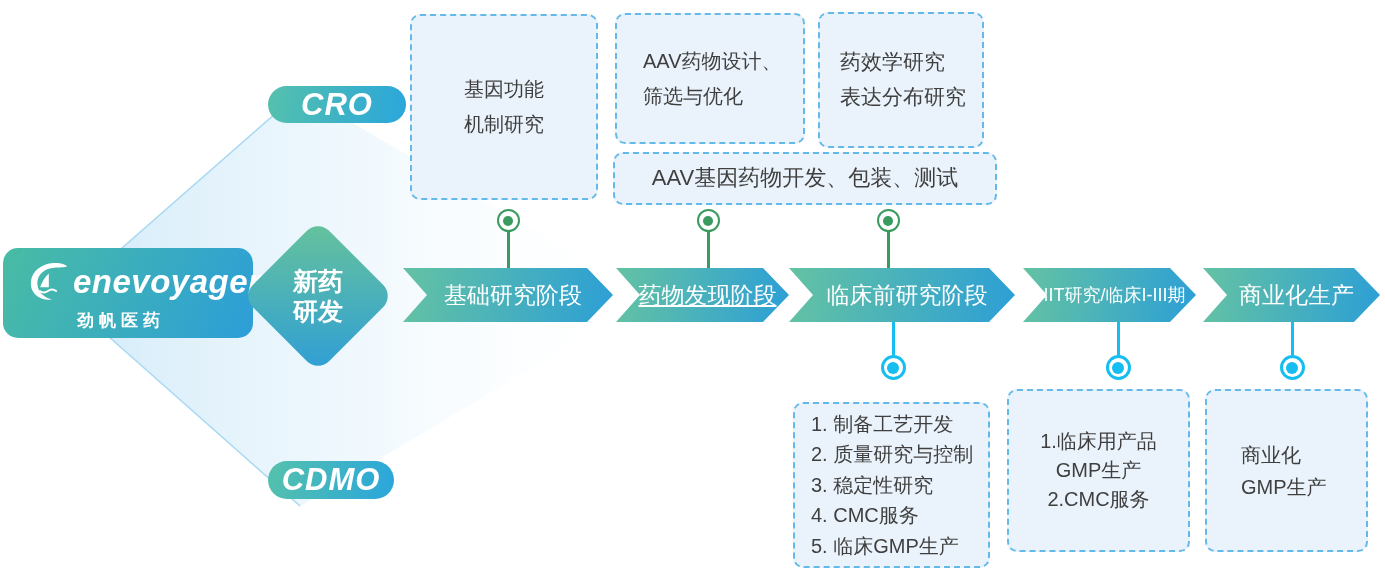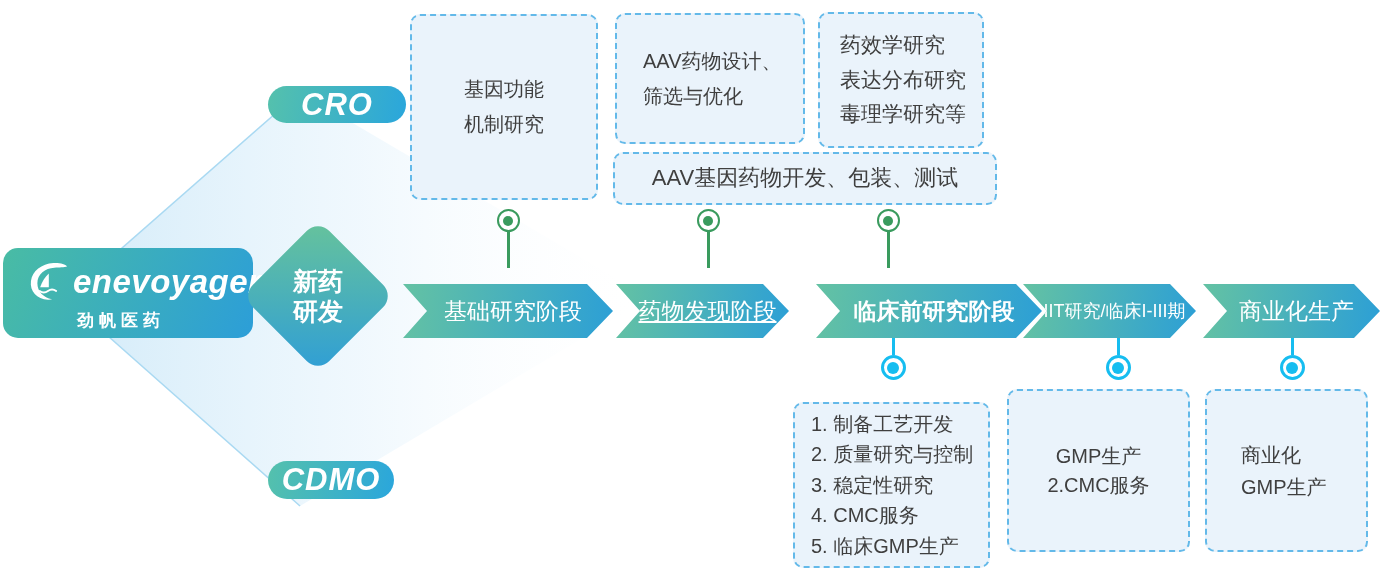--- a/index.html
+++ b/index.html
@@ -48,24 +48,24 @@
   .box-cdmo2{left:1007px;top:389px;width:183px;height:163px;align-items:center;text-align:center;}
   .box-cdmo2 .bl{line-height:1.45;}
   .box-cdmo3{left:1205px;top:389px;width:163px;height:163px;padding-left:34px;}
   .box-cdmo3 .bl{line-height:1.6;}
 
   
   .stage{position:absolute;top:268px;height:54px;z-index:2;
     background:linear-gradient(97deg,#64c2a3,#2c9fd6);color:#fff;font-size:23px;font-weight:500;
     display:flex;align-items:center;justify-content:center;
     clip-path:polygon(0 0,calc(100% - 26px) 0,100% 50%,calc(100% - 26px) 100%,0 100%,24px 50%);
-    padding-left:10px;margin-top:16px;}
+    padding-left:10px;}
   .s1{left:403px;width:210px;}
   .s2{left:616px;width:173px;text-decoration:underline;}
-  .s3{left:816px;width:226px;font-weight:bold;}
+  .s3{left:789px;width:226px;}
   .s4{left:1023px;width:173px;font-size:18px;}
   .s5{left:1203px;width:177px;}
 
   
   .conn{position:absolute;z-index:1;width:26px;display:flex;flex-direction:column;align-items:center;}
   .conn .ring{border-radius:50%;display:flex;align-items:center;justify-content:center;background:#fff;}
   .conn .dot{border-radius:50%;}
   .conn .stem{width:3px;}
   .conn.green{top:209px;height:59px;}
   .conn.green .ring{width:23px;height:23px;border:2.5px solid var(--green);}
@@ -125,21 +125,20 @@
     <div class="bl">基因功能</div>
     <div class="bl">机制研究</div>
   </div>
   <div class="dbox box-design">
     <div class="bl">AAV药物设计、</div>
     <div class="bl">筛选与优化</div>
   </div>
   <div class="dbox box-pharm">
     <div class="bl">药效学研究</div>
     <div class="bl">表达分布研究</div>
-    <div class="bl">毒理学研究等</div>
   </div>
   <div class="dbox box-wide">
     <div class="bl">AAV基因药物开发、包装、测试</div>
   </div>
 
   <div class="conn green cg1">
     <div class="ring">
         <div class="dot"></div>
       </div>
     <div class="stem"></div>
@@ -183,20 +182,21 @@
   </div>
 
   <div class="dbox box-cdmo1">
     <div class="bl">1. 制备工艺开发</div>
     <div class="bl">2. 质量研究与控制</div>
     <div class="bl">3. 稳定性研究</div>
     <div class="bl">4. CMC服务</div>
     <div class="bl">5. 临床GMP生产</div>
   </div>
   <div class="dbox box-cdmo2">
+    <div class="bl">1.临床用产品</div>
     <div class="bl">GMP生产</div>
     <div class="bl">2.CMC服务</div>
   </div>
   <div class="dbox box-cdmo3">
     <div class="bl">商业化</div>
     <div class="bl">GMP生产</div>
   </div>
 
 </div>
 

